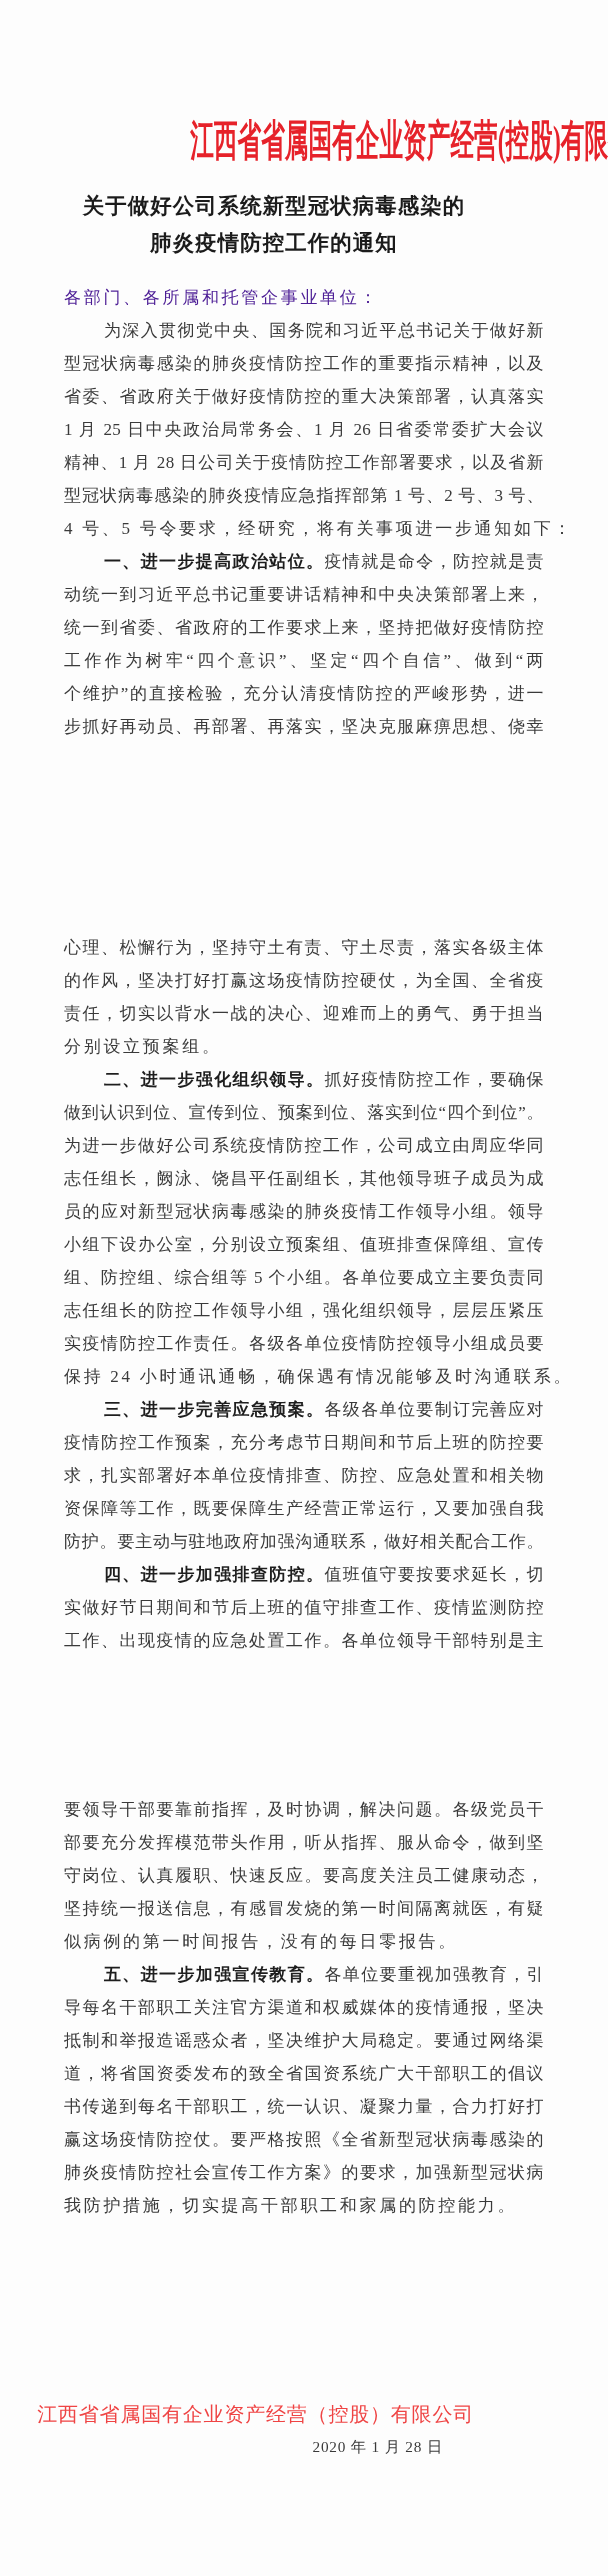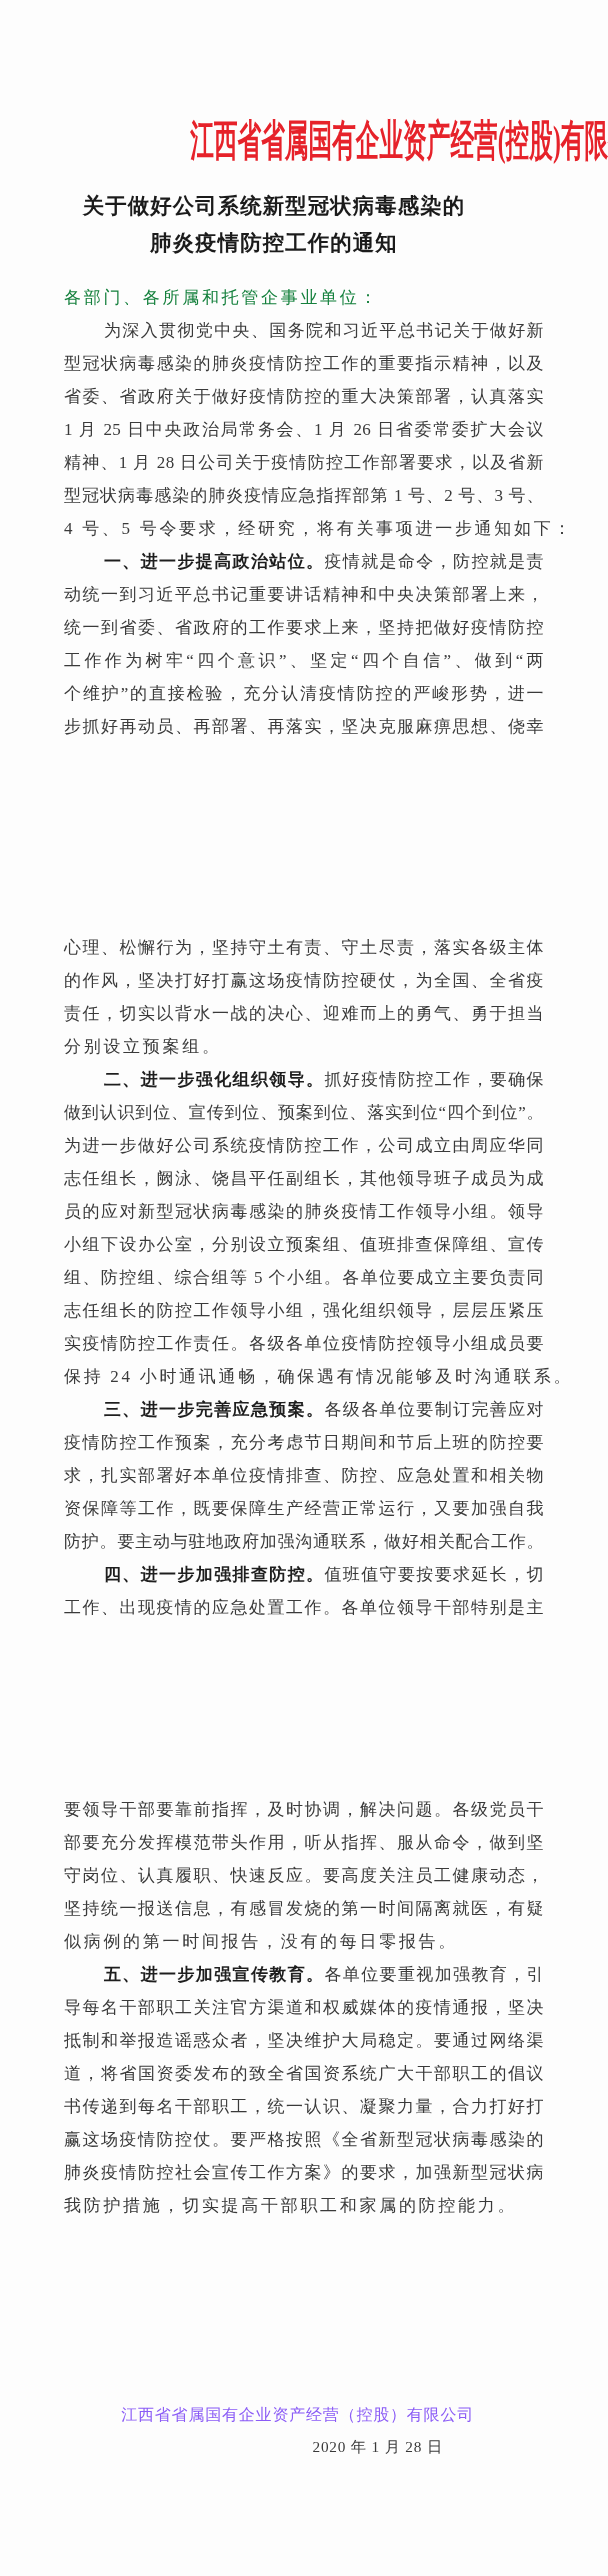--- a/index.html
+++ b/index.html
@@ -49,28 +49,28 @@
     text-align:justify;text-align-last:justify;
     overflow:visible;white-space:nowrap;
   }
   .line.last{
     text-align:right;text-align-last:left;
     letter-spacing:2.7px;white-space:nowrap;
   }
   .line.indent{padding-left:40px;}
   .salutation{
     height:33px;line-height:33px;
-    font-size:17px;letter-spacing:2.7px;color:#15803d;
+    font-size:17px;letter-spacing:2.7px;color:#4c1d95;
   }
   .lead{font-weight:700;color:#1e1e1e;}
 
   
   .sig-company{
     position:absolute;top:2403px;right:134px;
-    font-size:16px;letter-spacing:0.8px;color:#8b5cf6;
+    font-size:20px;letter-spacing:0.8px;color:#ef4444;
     line-height:23px;
   }
   .sig-date{
     position:absolute;top:2435px;right:165px;
     font-size:15.3px;letter-spacing:0.8px;color:#3a3a3a;
     line-height:23px;
   }
 </style>
 </head>
 <body>
@@ -120,20 +120,21 @@
         <div class="line"><span>组、防控组、综合组等 5 个小组。各单位要成立主要负责同</span></div>
         <div class="line"><span>志任组长的防控工作领导小组，强化组织领导，层层压紧压</span></div>
         <div class="line"><span>实疫情防控工作责任。各级各单位疫情防控领导小组成员要</span></div>
         <div class="line last"><span>保持 24 小时通讯通畅，确保遇有情况能够及时沟通联系。</span></div>
         <div class="line indent"><span class="lead">三、进一步完善应急预案。</span><span>各级各单位要制订完善应对</span></div>
         <div class="line"><span>疫情防控工作预案，充分考虑节日期间和节后上班的防控要</span></div>
         <div class="line"><span>求，扎实部署好本单位疫情排查、防控、应急处置和相关物</span></div>
         <div class="line"><span>资保障等工作，既要保障生产经营正常运行，又要加强自我</span></div>
         <div class="line"><span>防护。要主动与驻地政府加强沟通联系，做好相关配合工作。</span></div>
         <div class="line indent"><span class="lead">四、进一步加强排查防控。</span><span>值班值守要按要求延长，切</span></div>
+        <div class="line"><span>实做好节日期间和节后上班的值守排查工作、疫情监测防控</span></div>
         <div class="line"><span>工作、出现疫情的应急处置工作。各单位领导干部特别是主</span></div>
       </div>
   </div>
 
   <div class="page page-3">
     <div>
         <div class="line"><span>要领导干部要靠前指挥，及时协调，解决问题。各级党员干</span></div>
         <div class="line"><span>部要充分发挥模范带头作用，听从指挥、服从命令，做到坚</span></div>
         <div class="line"><span>守岗位、认真履职、快速反应。要高度关注员工健康动态，</span></div>
         <div class="line"><span>坚持统一报送信息，有感冒发烧的第一时间隔离就医，有疑</span></div>

